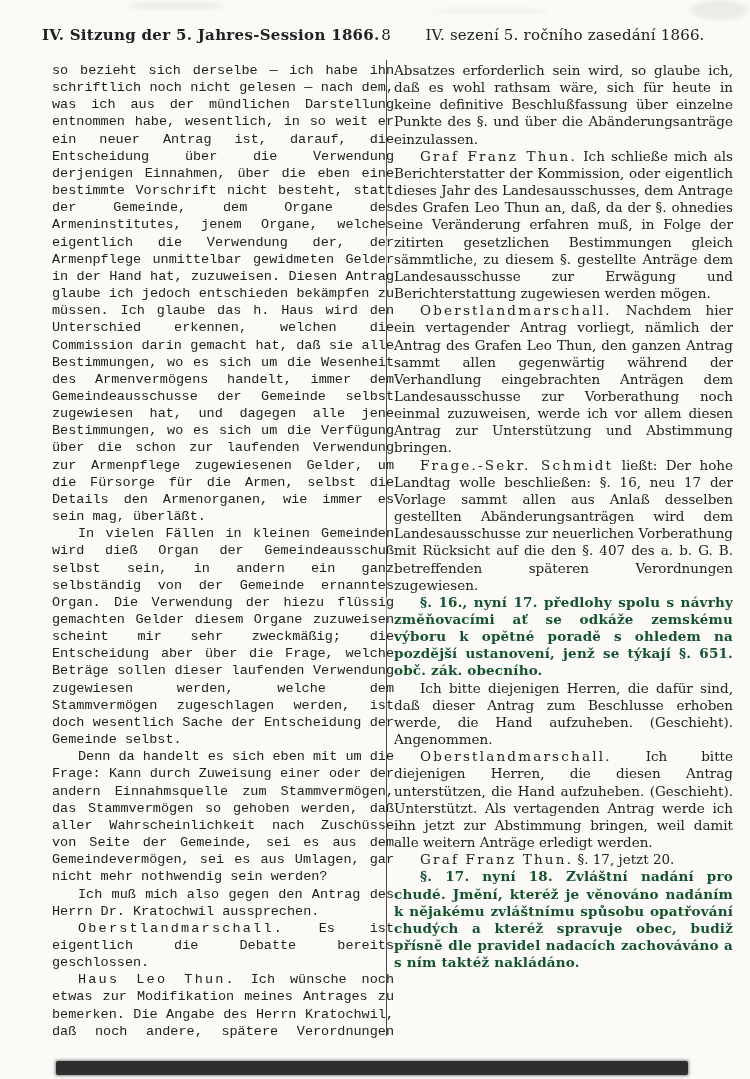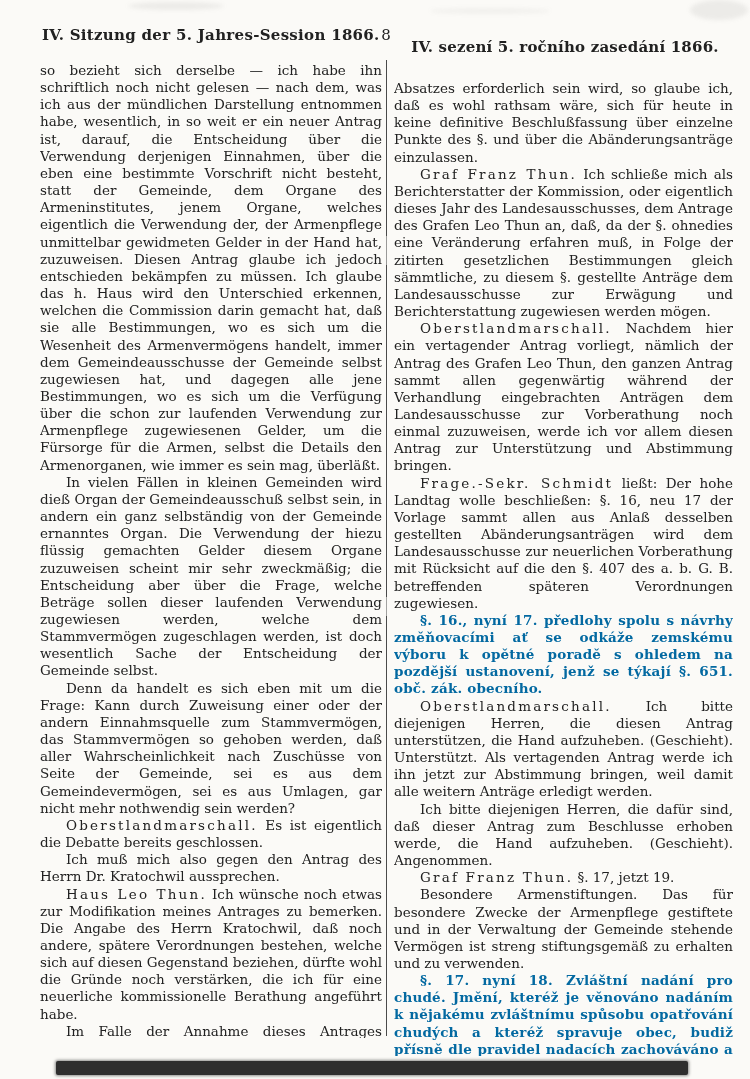--- a/index.html
+++ b/index.html
@@ -8,31 +8,31 @@
     background:var(--paper,#fbfaf7);
     position:relative;overflow:hidden;
     font-family:"DejaVu Serif", serif;
     color:var(--ink,#212121);
   }
   .page-header{position:absolute;top:26px;left:0;width:750px;height:24px;}
   .hdr-left{position:absolute;left:42px;width:336px;text-align:center;
     font-size:15px;font-weight:bold;letter-spacing:.3px;white-space:nowrap;}
   .hdr-num{position:absolute;left:368px;width:36px;text-align:center;font-size:15px;}
   .hdr-right{position:absolute;left:398px;width:334px;text-align:center;
-    font-size:15px;font-weight:bold;letter-spacing:.2px;white-space:nowrap;margin-top:12px;}
+    font-size:15px;font-weight:normal;letter-spacing:.2px;white-space:nowrap;}
   .col{position:absolute;top:62px;height:976px;overflow:hidden;}
-  .col-left{left:40px;width:342px;}
-  .col-right{left:394px;width:339px;margin-top:18px;}
+  .col-left{left:52px;width:342px;font-family:Liberation Mono, monospace;}
+  .col-right{left:394px;width:339px;}
   .col p{
     margin:0;text-align:justify;
     font-size:13.5px;line-height:17.15px;
     text-justify:inter-word;
   }
   .col p.indent{text-indent:26px;}
-  .col p.antiqua{font-weight:bold;letter-spacing:.2px;color:#0369a1;}
+  .col p.antiqua{font-weight:bold;letter-spacing:.2px;color:#14532d;}
   .speaker{letter-spacing:2.2px;}
   .divider{position:absolute;left:386px;top:60px;width:1px;height:976px;
     background:linear-gradient(to bottom,
       var(--divider,#4a4a4a) 0 18%, rgba(74,74,74,.55) 18% 21%,
       var(--divider,#4a4a4a) 21% 55%, rgba(74,74,74,.5) 55% 57%,
       var(--divider,#4a4a4a) 57% 100%);}
   .scan-bar{position:absolute;left:56px;top:1061px;width:632px;height:14px;
     background:var(--scanbar,#2e2e2e);border-radius:2px;
     box-shadow:0 0 3px 1px rgba(46,46,46,.55);}
   .smudge{position:absolute;background:rgba(110,110,110,.10);
@@ -53,31 +53,30 @@
   <div class="hdr-num">8</div>
   <div class="hdr-right">IV. sezení 5. ročního zasedání 1866.</div>
 </div>
 
 <div class="divider"></div>
 
 <div class="col col-left">
     <p class="noindent"><span>so bezieht sich derselbe — ich habe ihn schriftlich noch nicht gelesen — nach dem, was ich aus der mündlichen Darstellung entnommen habe, wesentlich, in so weit er ein neuer Antrag ist, darauf, die Entscheidung über die Verwendung derjenigen Einnahmen, über die eben eine bestimmte Vorschrift nicht besteht, statt der Gemeinde, dem Organe des Armeninstitutes, jenem Organe, welches eigentlich die Verwendung der, der Armenpflege unmittelbar gewidmeten Gelder in der Hand hat, zuzuweisen. Diesen Antrag glaube ich jedoch entschieden bekämpfen zu müssen. Ich glaube das h. Haus wird den Unterschied erkennen, welchen die Commission darin gemacht hat, daß sie alle Bestimmungen, wo es sich um die Wesenheit des Armenvermögens handelt, immer dem Gemeindeausschusse der Gemeinde selbst zugewiesen hat, und dagegen alle jene Bestimmungen, wo es sich um die Verfügung über die schon zur laufenden Verwendung zur Armenpflege zugewiesenen Gelder, um die Fürsorge für die Armen, selbst die Details den Armenorganen, wie immer es sein mag, überläßt.</span></p>
     <p class="indent"><span>In vielen Fällen in kleinen Gemeinden wird dieß Organ der Gemeindeausschuß selbst sein, in andern ein ganz selbständig von der Gemeinde ernanntes Organ. Die Verwendung der hiezu flüssig gemachten Gelder diesem Organe zuzuweisen scheint mir sehr zweckmäßig; die Entscheidung aber über die Frage, welche Beträge sollen dieser laufenden Verwendung zugewiesen werden, welche dem Stammvermögen zugeschlagen werden, ist doch wesentlich Sache der Entscheidung der Gemeinde selbst.</span></p>
     <p class="indent"><span>Denn da handelt es sich eben mit um die Frage: Kann durch Zuweisung einer oder der andern Einnahmsquelle zum Stammvermögen, das Stammvermögen so gehoben werden, daß aller Wahrscheinlichkeit nach Zuschüsse von Seite der Gemeinde, sei es aus dem Gemeindevermögen, sei es aus Umlagen, gar nicht mehr nothwendig sein werden?</span></p>
+    <p class="indent"><span>Ich muß mich also gegen den Antrag des Herrn Dr. Kratochwil aussprechen.</span></p>
     <p class="indent"><span class="speaker">Oberstlandmarschall.</span> <span>Es ist eigentlich die Debatte bereits geschlossen.</span></p>
-    <p class="indent"><span>Ich muß mich also gegen den Antrag des Herrn Dr. Kratochwil aussprechen.</span></p>
     <p class="indent"><span class="speaker">Haus Leo Thun.</span> <span>Ich wünsche noch etwas zur Modifikation meines Antrages zu bemerken. Die Angabe des Herrn Kratochwil, daß noch andere, spätere Verordnungen bestehen, welche sich auf diesen Gegenstand beziehen, dürfte wohl die Gründe noch verstärken, die ich für eine neuerliche kommissionelle Berathung angeführt habe.</span></p>
     <p class="indent"><span>Im Falle der Annahme dieses Antrages scheint es mir jedoch zweckmäßiger, den ganzen § sammt allen in der heutigen Sitzung gestellten Abänderungsanträgen einer neuen Vorberathung zu unterziehen.</span></p>
   </div>
 <div class="col col-right">
     <p class="noindent"><span>Absatzes erforderlich sein wird, so glaube ich, daß es wohl rathsam wäre, sich für heute in keine definitive Beschlußfassung über einzelne Punkte des §. und über die Abänderungsanträge einzulassen.</span></p>
     <p class="indent"><span class="speaker">Graf Franz Thun.</span> <span>Ich schließe mich als Berichterstatter der Kommission, oder eigentlich dieses Jahr des Landesausschusses, dem Antrage des Grafen Leo Thun an, daß, da der §. ohnedies eine Veränderung erfahren muß, in Folge der zitirten gesetzlichen Bestimmungen gleich sämmtliche, zu diesem §. gestellte Anträge dem Landesausschusse zur Erwägung und Berichterstattung zugewiesen werden mögen.</span></p>
     <p class="indent"><span class="speaker">Oberstlandmarschall.</span> <span>Nachdem hier ein vertagender Antrag vorliegt, nämlich der Antrag des Grafen Leo Thun, den ganzen Antrag sammt allen gegenwärtig während der Verhandlung eingebrachten Anträgen dem Landesausschusse zur Vorberathung noch einmal zuzuweisen, werde ich vor allem diesen Antrag zur Unterstützung und Abstimmung bringen.</span></p>
     <p class="indent"><span class="speaker">Frage.-Sekr. Schmidt</span> <span>ließt: Der hohe Landtag wolle beschließen: §. 16, neu 17 der Vorlage sammt allen aus Anlaß desselben gestellten Abänderungsanträgen wird dem Landesausschusse zur neuerlichen Vorberathung mit Rücksicht auf die den §. 407 des a. b. G. B. betreffenden späteren Verordnungen zugewiesen.</span></p>
     <p class="indent antiqua"><span>§. 16., nyní 17. předlohy spolu s návrhy změňovacími ať se odkáže zemskému výboru k opětné poradě s ohledem na pozdější ustanovení, jenž se týkají §. 651. obč. zák. obecního.</span></p>
+    <p class="indent"><span>Ich bitte diejenigen Herren, die dafür sind, daß dieser Antrag zum Beschlusse erhoben werde, die Hand aufzuheben. (Geschieht). Angenommen.</span></p>
     <p class="indent"><span class="speaker">Oberstlandmarschall.</span> <span>Ich bitte diejenigen Herren, die diesen Antrag unterstützen, die Hand aufzuheben. (Geschieht). Unterstützt. Als vertagenden Antrag werde ich ihn jetzt zur Abstimmung bringen, weil damit alle weitern Anträge erledigt werden.</span></p>
-    <p class="indent"><span>Ich bitte diejenigen Herren, die dafür sind, daß dieser Antrag zum Beschlusse erhoben werde, die Hand aufzuheben. (Geschieht). Angenommen.</span></p>
-    <p class="indent"><span class="speaker">Graf Franz Thun.</span> <span>§. 17, jetzt 19.</span></p>
-    <p class="indent"><span>Besondere Armenstiftungen. Das für besondere Zwecke der Armenpflege gestiftete und in der Verwaltung der Gemeinde stehende Vermögen ist streng stiftungsgemäß zu erhalten und zu verwenden.</span></p>
+    <p class="indent"><span class="speaker">Graf Franz Thun.</span> <span>§. 17, jetzt 20.</span></p>
     <p class="indent antiqua"><span>§. 17. nyní 18. Zvláštní nadání pro chudé. Jmění, kteréž je věnováno nadáním k nějakému zvláštnímu spůsobu opatřování chudých a kteréž spravuje obec, budiž přísně dle pravidel nadacích zachováváno a s ním taktéž nakládáno.</span></p>
   </div>
 
 <div class="scan-bar"></div>
 
 </body></html>

